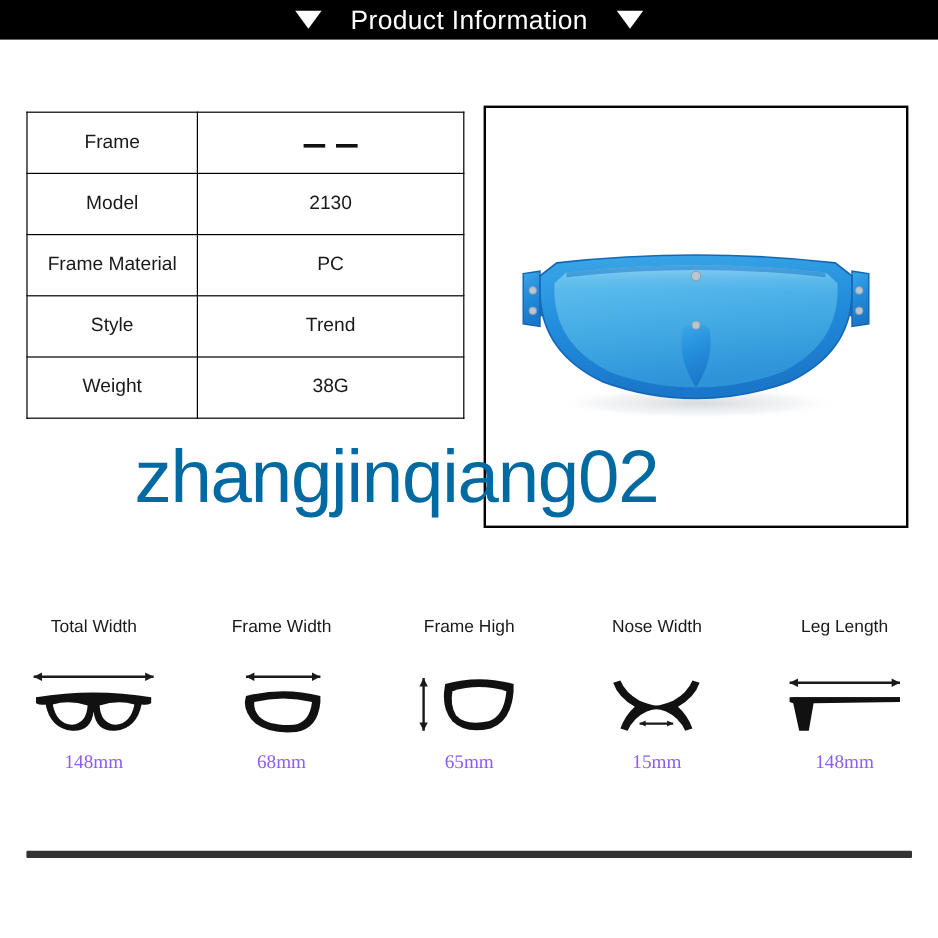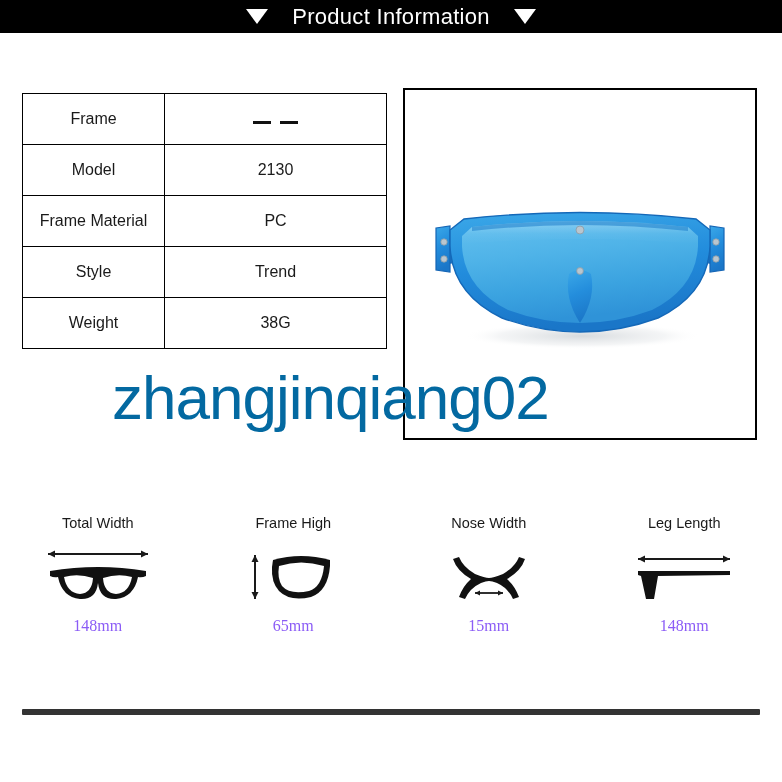--- a/index.html
+++ b/index.html
@@ -130,21 +130,21 @@
   .measure-item {
     flex: 1 1 0;
     display: flex;
     flex-direction: column;
     align-items: center;
   }
   .measure-label {
     font-size: 14.5px;
     color: #1a1a1a;
     font-family: "Liberation Sans", sans-serif;
-    margin-bottom: 14px;
+    margin-bottom: 24px;
     white-space: nowrap;
   }
   .measure-icon {
     height: 62px;
     display: flex;
     align-items: center;
     justify-content: center;
   }
   .measure-value {
     font-size: 16px;
@@ -303,20 +303,34 @@
                  Q96 52 78 54 Q62 55 60 38
                  Q58 55 42 54 Q24 52 20 32
                  Q16 33 12 31 Z" fill="#111111"></path>
         <path d="M26 32 Q40 28 55 33 Q54 48 42 49 Q29 48 26 32 Z" fill="#ffffff"></path>
         <path d="M94 32 Q80 28 65 33 Q66 48 78 49 Q91 48 94 32 Z" fill="#ffffff"></path>
       </svg>
     </div>
     <div class="measure-value">148mm</div>
   </div>
 
+  <div class="measure-item">
+    <div class="measure-label">Frame Width</div>
+    <div class="measure-icon">
+      <svg viewBox="0 0 120 62" width="120" height="62">
+        <path d="M30 9 L92 9" stroke="#1a1a1a" stroke-width="2" fill="none"></path>
+        <path d="M30 9 L37 5.5 L37 12.5 Z" fill="#1a1a1a"></path>
+        <path d="M92 9 L85 5.5 L85 12.5 Z" fill="#1a1a1a"></path>
+        <path d="M30 25 Q61 17 92 25 L92 30 Q90 52 72 55
+                 Q50 57 38 48 Q29 40 29 30 Z" fill="#111111"></path>
+        <path d="M37 30 Q61 24 85 30 Q83 47 70 49 Q49 50 41 42 Q36 36 37 30 Z" fill="#ffffff"></path>
+      </svg>
+    </div>
+    <div class="measure-value">68mm</div>
+  </div>
 
   <div class="measure-item">
     <div class="measure-label">Frame High</div>
     <div class="measure-icon">
       <svg viewBox="0 0 120 62" width="120" height="62">
         <path d="M22 10 L22 54" stroke="#1a1a1a" stroke-width="2" fill="none"></path>
         <path d="M22 10 L18.5 17 L25.5 17 Z" fill="#1a1a1a"></path>
         <path d="M22 54 L18.5 47 L25.5 47 Z" fill="#1a1a1a"></path>
         <path d="M40 15 Q68 7 97 15 L97 21 Q95 46 78 52
                  Q57 57 46 46 Q38 37 39 22 Z" fill="#111111"></path>

